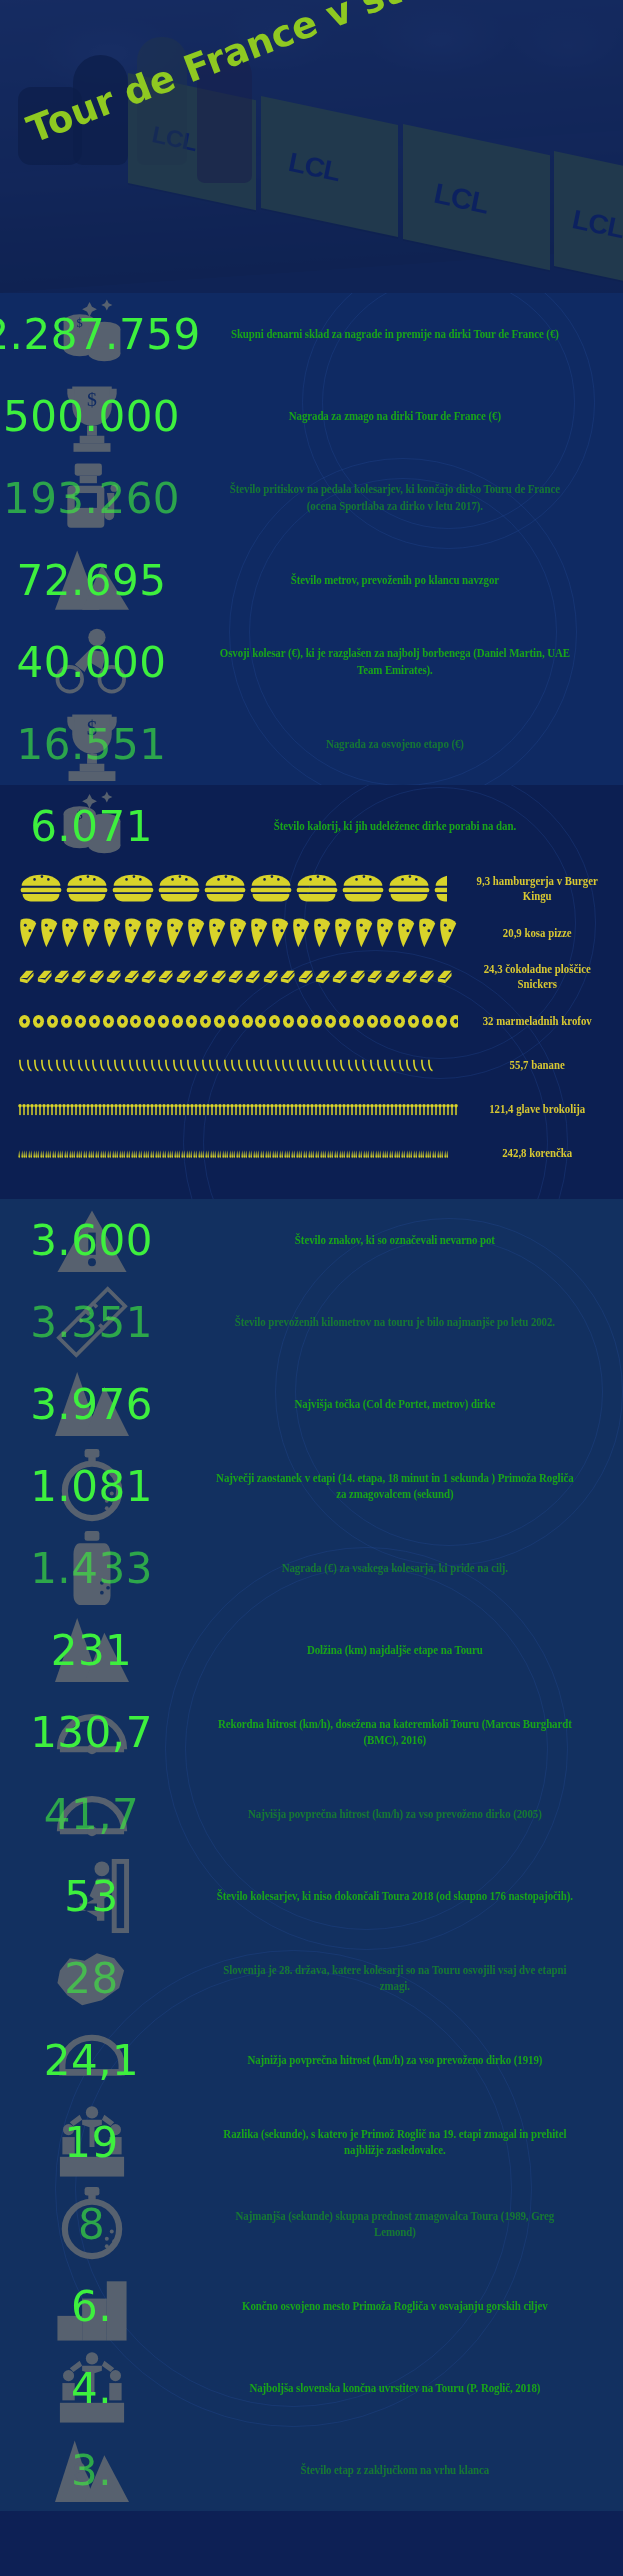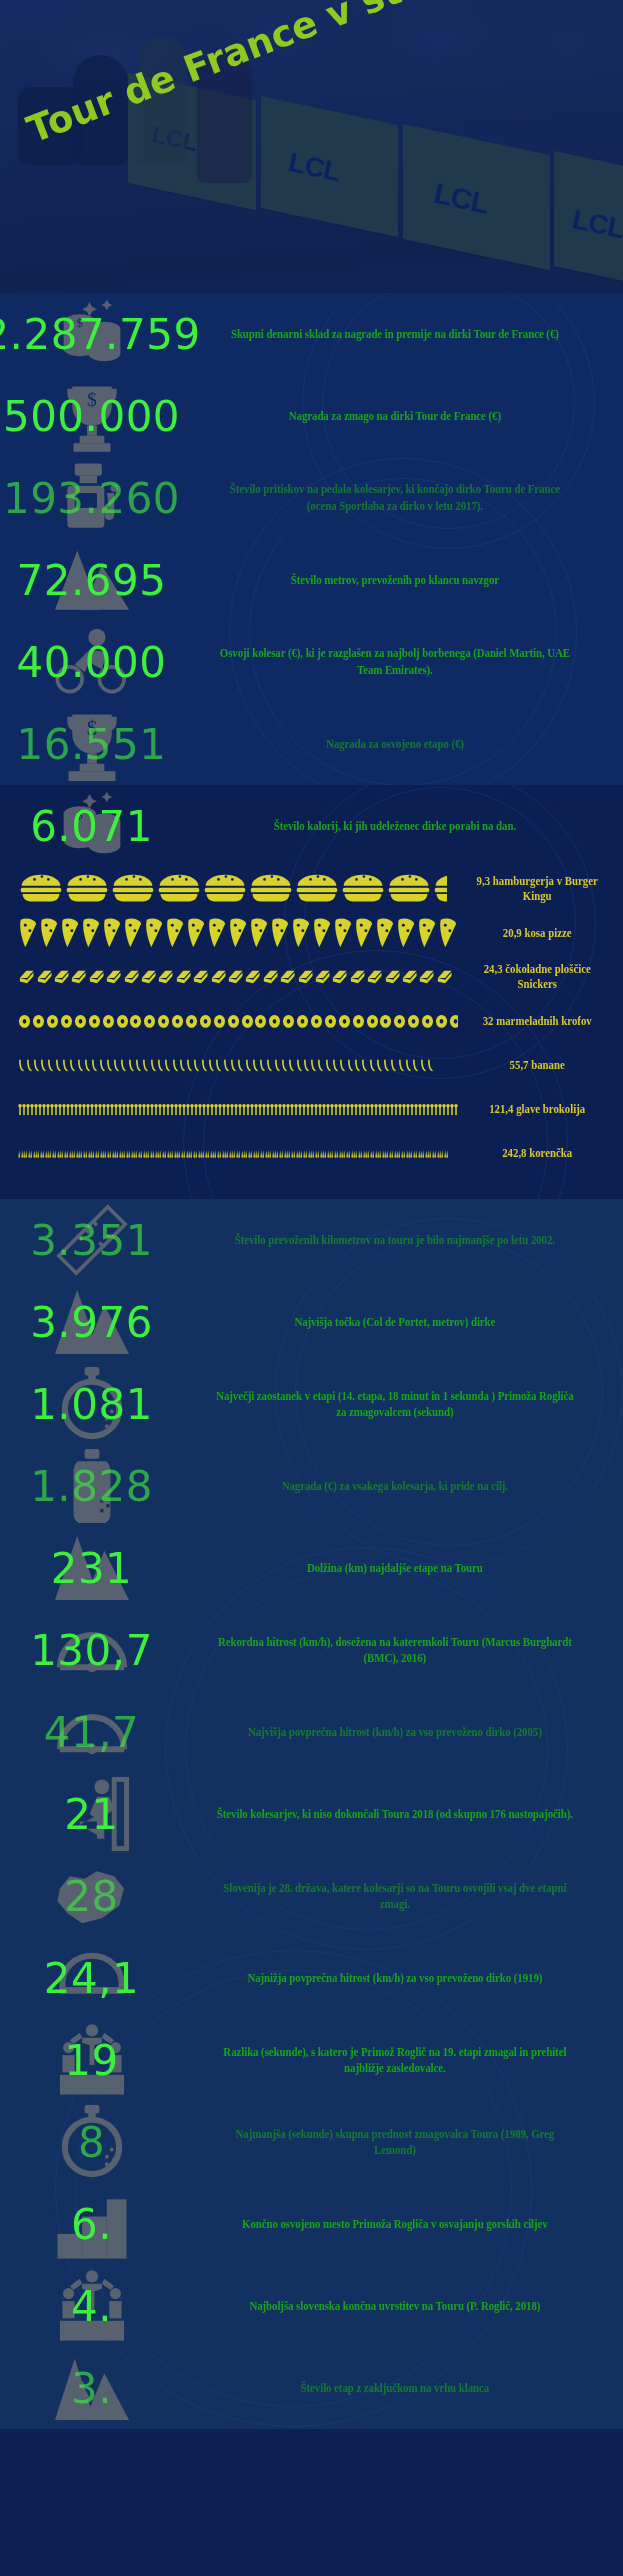--- a/index.html
+++ b/index.html
@@ -1914,20 +1914,33 @@
       </div>
     <div class="food-label">242,8 korenčka</div>
   </div>
   <div style="height:24px"></div>
 </div>
 
 <div class="band band-c" id="stats-band">
   <div class="bg-wheel" style="left:275px; top:18.3px;  width:348px; height:348px;"></div>
   <div class="bg-wheel" style="left:165px; top:348px; width:403px; height:403px;"></div>
   <div class="bg-wheel" style="left:55px;  top:751px; width:477px; height:477px;"></div>
+<div class="row f-100">
+      <div class="num-cell">
+        <div class="icon-bg">
+          <svg viewBox="0 0 64 64" fill="currentColor">
+            <path d="M32 8L4 58h56z"></path>
+            <rect x="29" y="26" width="6" height="18" fill="#123060"></rect>
+            <circle cx="32" cy="50" r="3.2" fill="#123060"></circle>
+          </svg>
+        </div>
+        <span class="num">3.600</span>
+      </div>
+      <div class="desc">Število znakov, ki so označevali nevarno pot</div>
+    </div>
     <div class="row f-70">
       <div class="num-cell">
         <div class="icon-bg">
           <svg viewBox="0 0 64 64" fill="none" stroke="currentColor" stroke-width="3">
             <rect x="4" y="22" width="56" height="20" transform="rotate(-45 32 32)"></rect>
             <path d="M20 28l4 4M26 22l4 4M32 16l4 4M38 34l4 4M44 28l4 4"></path>
           </svg>
         </div>
         <span class="num">3.351</span>
       </div>
@@ -1966,21 +1979,21 @@
       <div class="num-cell">
         <div class="icon-bg">
           <svg viewBox="0 0 64 64" fill="currentColor">
             <rect x="26" y="2" width="12" height="8" rx="2"></rect>
             <path d="M22 12h20c3 0 5 4 5 9v33c0 4-2 8-6 8H23c-4 0-6-4-6-8V21c0-5 2-9 5-9z"></path>
             <circle cx="40" cy="44" r="1.5" fill="#123060"></circle>
             <circle cx="45" cy="48" r="1.5" fill="#123060"></circle>
             <circle cx="40" cy="52" r="1.5" fill="#123060"></circle>
           </svg>
         </div>
-        <span class="num">1.828</span>
+        <span class="num">1.433</span>
       </div>
       <div class="desc">Nagrada (€) za vsakega kolesarja, ki pride na cilj.</div>
     </div>
     <div class="row f-100">
       <div class="num-cell">
         <div class="icon-bg">
           <svg viewBox="0 0 64 64" fill="currentColor">
             <path d="M20 6L2 58h36z"></path>
             <path d="M42 18L26 58h36z"></path>
           </svg>
@@ -2018,21 +2031,21 @@
     <div class="row f-100">
       <div class="num-cell">
         <div class="icon-bg">
           <svg viewBox="0 0 64 64" fill="currentColor">
             <circle cx="40" cy="10" r="6"></circle>
             <path d="M36 18l-6 14 6 4v16h6V34l8-6-4-10z"></path>
             <path d="M22 38h16v-6l-16 9 16 9v-6H22z"></path>
             <rect x="50" y="4" width="10" height="56" fill="none" stroke="currentColor" stroke-width="4"></rect>
           </svg>
         </div>
-        <span class="num">21</span>
+        <span class="num">53</span>
       </div>
       <div class="desc">Število kolesarjev, ki niso dokončali Toura 2018 (od skupno 176 nastopajočih).</div>
     </div>
     <div class="row f-70">
       <div class="num-cell">
         <div class="icon-bg">
           <svg viewBox="0 0 64 64" fill="currentColor">
             <path d="M6 26l8-10 12 2 10-6 14 4 8 10-4 14-14 10-16 4-12-8-8-10z"></path>
           </svg>
         </div>

